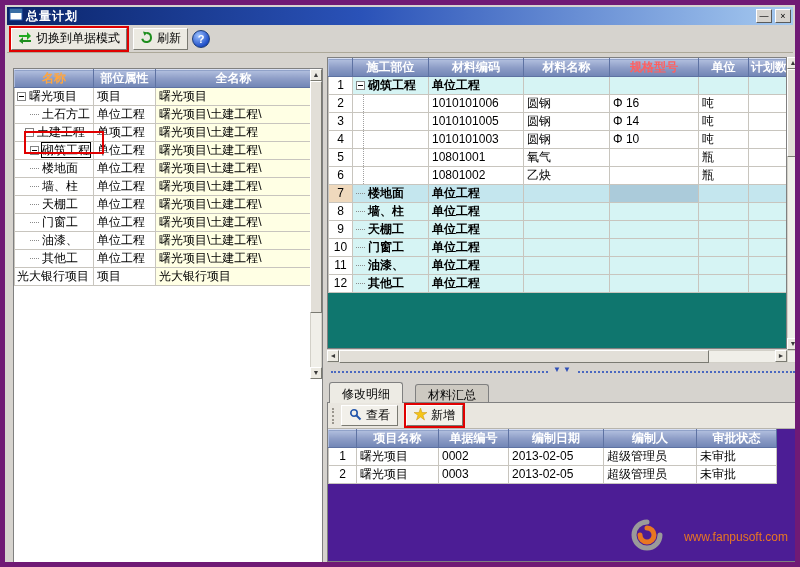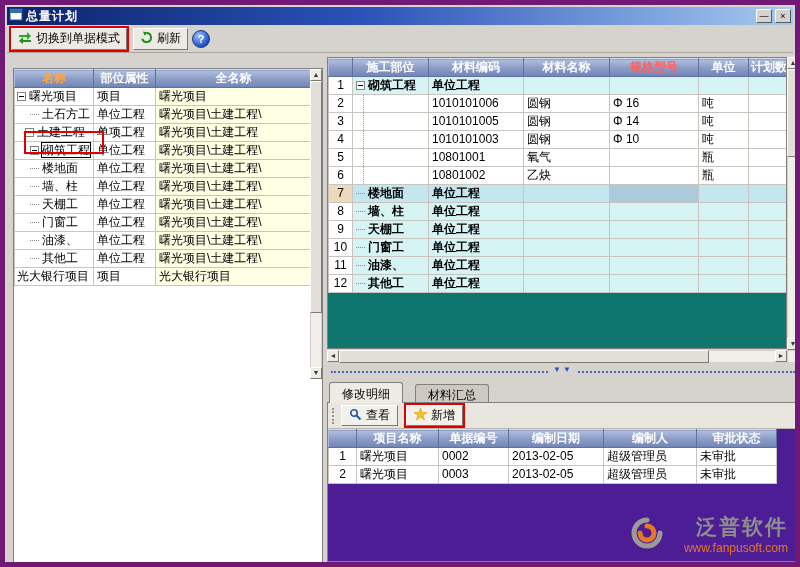--- a/index.html
+++ b/index.html
@@ -435,20 +435,19 @@
         </tr>
       </tbody>
         </table>
 
       <div class="logo">
         <span><svg width="34" height="34" viewBox="0 0 34 34">
               <path d="M17 4 a13 13 0 1 0 13 13" fill="none" stroke="#9A9A9A" stroke-width="5" stroke-linecap="round"></path>
               <path d="M17 10 a7 7 0 1 1 -7 7" fill="none" stroke="#E87722" stroke-width="5" stroke-linecap="round"></path>
             </svg></span>
         <span class="logo-col">
-          <span class="logo-name">泛普软件</span>
           <span class="logo-url">www.fanpusoft.com</span>
         </span>
       </div>
     </div>
   </div>
 
 </div>
 
 </body></html>

